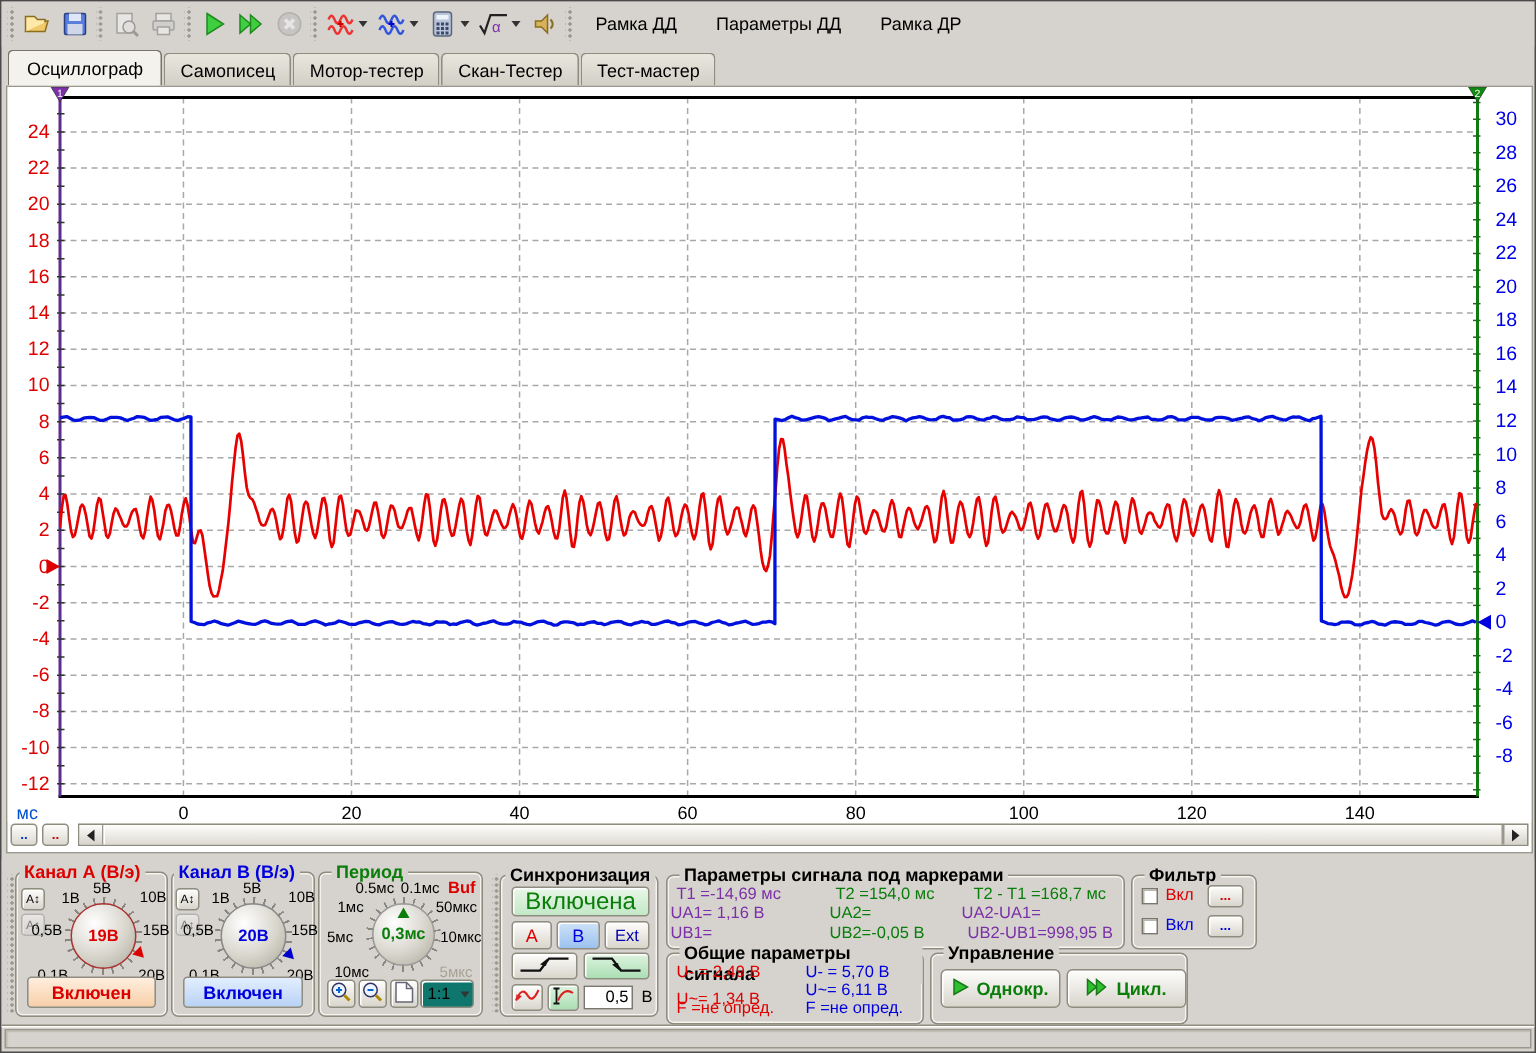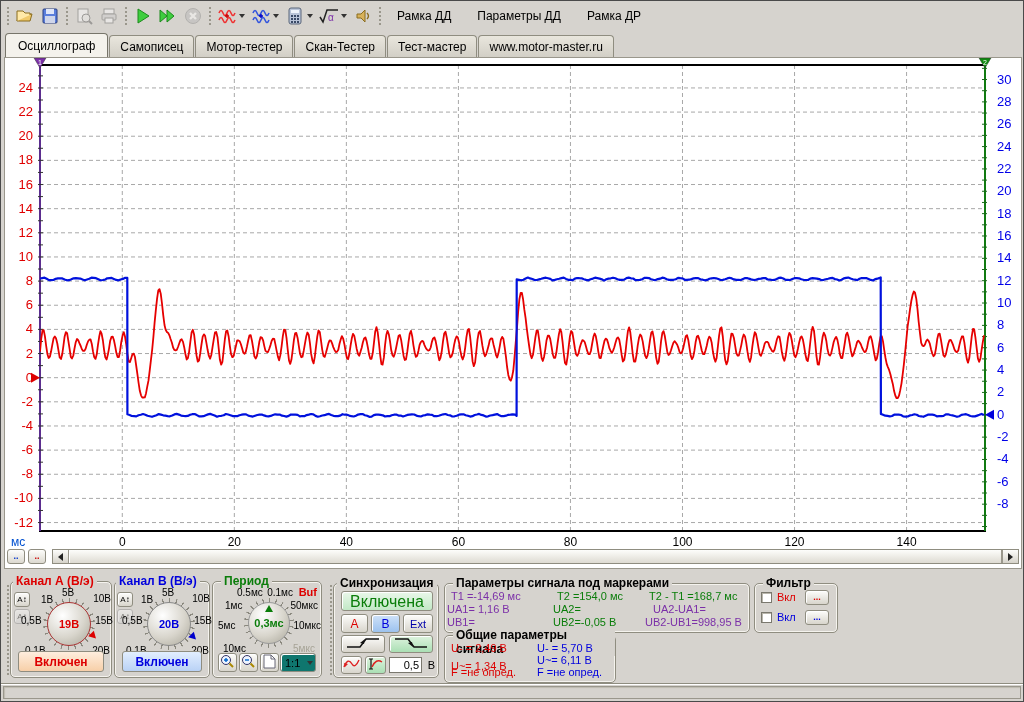--- a/index.html
+++ b/index.html
@@ -191,21 +191,20 @@
     <button class="txtbtn">Параметры ДД</button>
     <button class="txtbtn">Рамка ДР</button>
   </div>
 
   <div id="tabbar">
     <span class="tab active">Осциллограф</span>
     <span class="tab">Самописец</span>
     <span class="tab">Мотор-тестер</span>
     <span class="tab">Скан-Тестер</span>
     <span class="tab">Тест-мастер</span>
-    <span class="tab">www.motor-master.ru</span>
   </div>
 
   <div id="mainpanel">
     <svg id="scope" width="1016" height="490">
         <rect x="0" y="0" width="1016" height="490" fill="#ffffff"></rect>
         <defs>
           <clipPath id="pc">
             <rect x="35" y="7" width="945" height="466"></rect>
           </clipPath>
         </defs>
@@ -499,21 +498,21 @@
       <span style="position:absolute;right:3px;top:75px;font-size:11px;">В</span>
     </div>
 
     <div class="gbox" style="left:443px;top:10px;width:306px;height:50px;">
       <span class="legend">Параметры сигнала под маркерами</span>
       <span class="mrow val-pu" style="left:6px;top:6px;">T1 =-14,69 мс</span>
       <span class="mrow val-gr" style="left:112px;top:6px;">T2 =154,0 мс</span>
       <span class="mrow val-gr" style="left:204px;top:6px;">T2 - T1 =168,7 мс</span>
       <span class="mrow val-pu" style="left:2px;top:19px;">UА1= 1,16 В</span>
       <span class="mrow val-gr" style="left:108px;top:19px;">UА2=</span>
-      <span class="mrow val-pu" style="left:208px;top:19px;">UА2-UА1=</span>
+      <span class="mrow val-pu" style="left:196px;top:19px;">UА2-UА1=</span>
       <span class="mrow val-pu" style="left:2px;top:32px;">UВ1=</span>
       <span class="mrow val-gr" style="left:108px;top:32px;">UВ2=-0,05 В</span>
       <span class="mrow val-pu" style="left:200px;top:32px;">UВ2-UВ1=998,95 В</span>
     </div>
 
     <div class="gbox" style="left:753px;top:10px;width:84px;height:50px;">
       <span class="legend">Фильтр</span>
       <span class="chk" style="left:6px;top:8px;"></span>
       <span class="mrow" style="left:22px;top:7px;color:#dd0000;">Вкл</span>
       <button class="btn3d filterdots" style="left:50px;top:6px;color:#dd0000;">...</button>
@@ -525,18 +524,34 @@
     <div class="gbox" style="left:443px;top:62px;width:172px;height:48px;">
       <span class="legend">Общие параметры сигнала</span>
       <span class="mrow" style="left:6px;top:6px;color:#dd0000;">U- = 2,49 В</span>
       <span class="mrow" style="left:6px;top:24px;color:#dd0000;">U~= 1,34 В</span>
       <span class="mrow" style="left:6px;top:30px;color:#dd0000;">F =не опред.</span>
       <span class="mrow" style="left:92px;top:6px;color:#0000dd;">U- = 5,70 В</span>
       <span class="mrow" style="left:92px;top:18px;color:#0000dd;">U~= 6,11 В</span>
       <span class="mrow" style="left:92px;top:30px;color:#0000dd;">F =не опред.</span>
     </div>
 
+    <div class="gbox" style="left:619px;top:62px;width:172px;height:48px;">
+      <span class="legend">Управление</span>
+      <button class="btn3d ctrlbtn" style="left:6px;top:10px;">
+          <span><svg width="11" height="12">
+              <polygon points="1,1 10,6 1,11" fill="#2fbf2f" stroke="#177a17"></polygon>
+            </svg></span>
+          <span>Однокр.</span>
+        </button>
+      <button class="btn3d ctrlbtn" style="left:90px;top:10px;">
+          <span><svg width="15" height="12">
+              <polygon points="1,1 7,6 1,11" fill="#2fbf2f" stroke="#177a17"></polygon>
+              <polygon points="7,1 13,6 7,11" fill="#2fbf2f" stroke="#177a17"></polygon>
+            </svg></span>
+          <span>Цикл.</span>
+        </button>
+    </div>
 
     <div class="sep-raised" style="bottom:0;"></div>
   </div>
 
   <div id="statusbar"></div>
 </div>
 
 </body></html>

